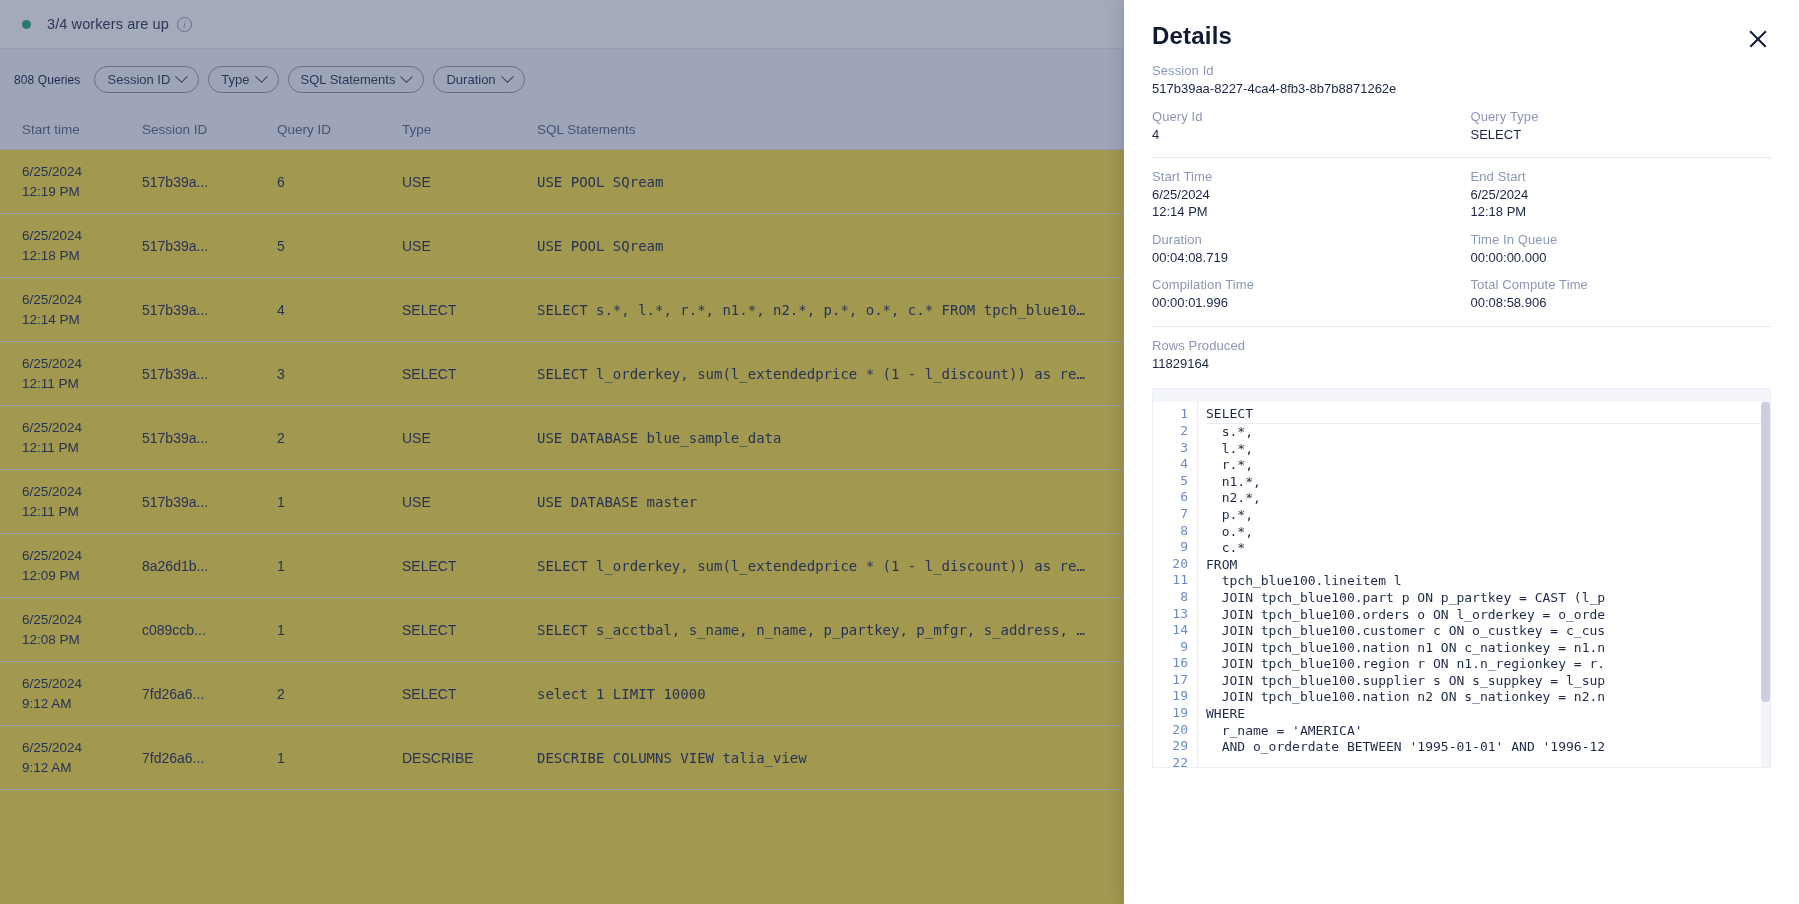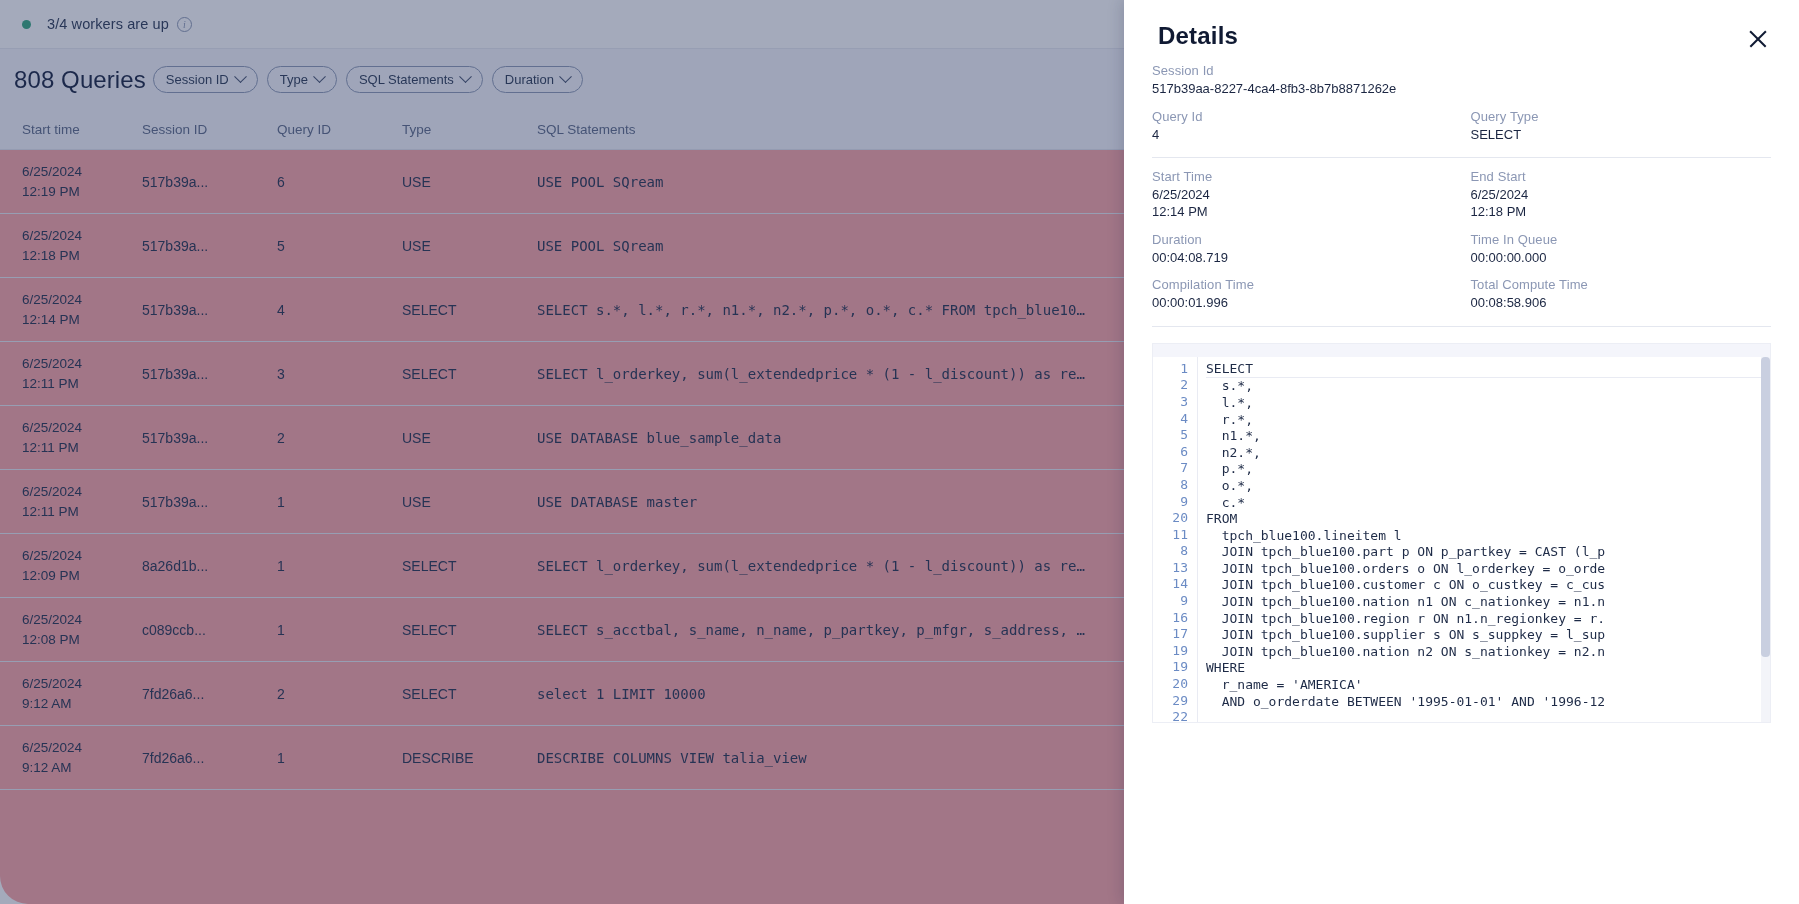--- a/index.html
+++ b/index.html
@@ -7,22 +7,21 @@
     width: 1799px; height: 904px;
     overflow: hidden;
     font-family: "Liberation Sans", sans-serif;
     background: #ffffff;
   }
   #app { position: relative; width: 1799px; height: 904px; }
 
   
   .page {
     position: absolute; inset: 0;
-    background: #fca5a5;
-    border-radius: 28px;
+    background: #fde047;
   }
   .status-bar {
     height: 48px;
     display: flex; align-items: center;
     padding-left: 22px;
     background: #ffffff;
   }
   .status-dot {
     width: 9px; height: 9px; border-radius: 50%;
     background: #34a77f; margin-right: 16px;
@@ -40,22 +39,22 @@
   }
 
   .toolbar {
     height: 62px;
     display: flex; align-items: center;
     padding: 0 14px 0 14px;
     background: #f6f7fb;
     border-top: 1px solid #e8eaf1;
   }
   .queries-count {
-    font-size: 24px; color: #16213f; font-weight: 400;
-    margin-right: 7px; letter-spacing: .1px;
+    font-size: 12px; color: #16213f; font-weight: 400;
+    margin-right: 14px; letter-spacing: .1px;
   }
   .chip {
     display: inline-flex; align-items: center; gap: 7px;
     height: 27px; padding: 0 12px;
     border: 1px solid #8e9ab6; border-radius: 14px;
     font-size: 13px; color: #2b3a55;
     background: transparent; margin-right: 9px;
     cursor: pointer;
   }
   .chev {
@@ -105,21 +104,21 @@
     background: #ffffff;
     box-shadow: -2px 0 14px rgba(20,30,60,.18);
     padding: 0 28px;
     overflow: hidden;
   }
   .drawer-head {
     display: flex; align-items: flex-start; justify-content: space-between;
     padding-top: 22px;
   }
   .drawer-title {
-    font-size: 24px; color: #101a33; font-weight: 700; letter-spacing: .2px; margin-left: 6px;
+    font-size: 24px; color: #101a33; font-weight: 700; letter-spacing: .2px;
   }
   .close-btn {
     width: 26px; height: 26px; cursor: pointer;
     position: relative; flex: none; margin-top: 4px;
   }
   .close-btn:before, .close-btn:after {
     content: ""; position: absolute; left: 2px; top: 12px;
     width: 22px; height: 1.7px; background: #101a33;
   }
   .close-btn:before { transform: rotate(45deg); }
@@ -361,20 +360,24 @@
     <div>
       <div class="fld-label">Total Compute Time</div>
       <div class="fld-value">00:08:58.906</div>
     </div>
     <div></div>
   </div>
 
   <div class="hr"></div>
 
   <div class="grid2">
+    <div>
+      <div class="fld-label">Rows Produced</div>
+      <div class="fld-value">11829164</div>
+    </div>
   </div>
 
   <div class="code-wrap">
     <div class="code-topbar"></div>
     <div class="code-body">
       <div class="gutter" id="gutter">
             <div>1</div>
             <div>2</div>
             <div>3</div>
             <div>4</div>

